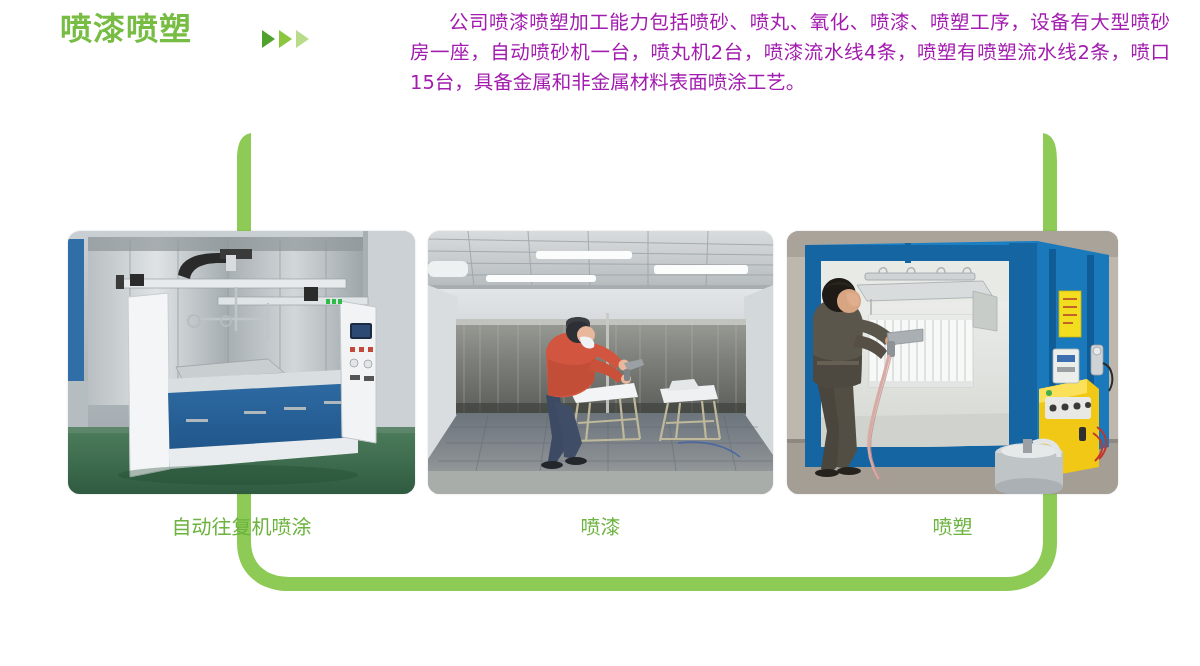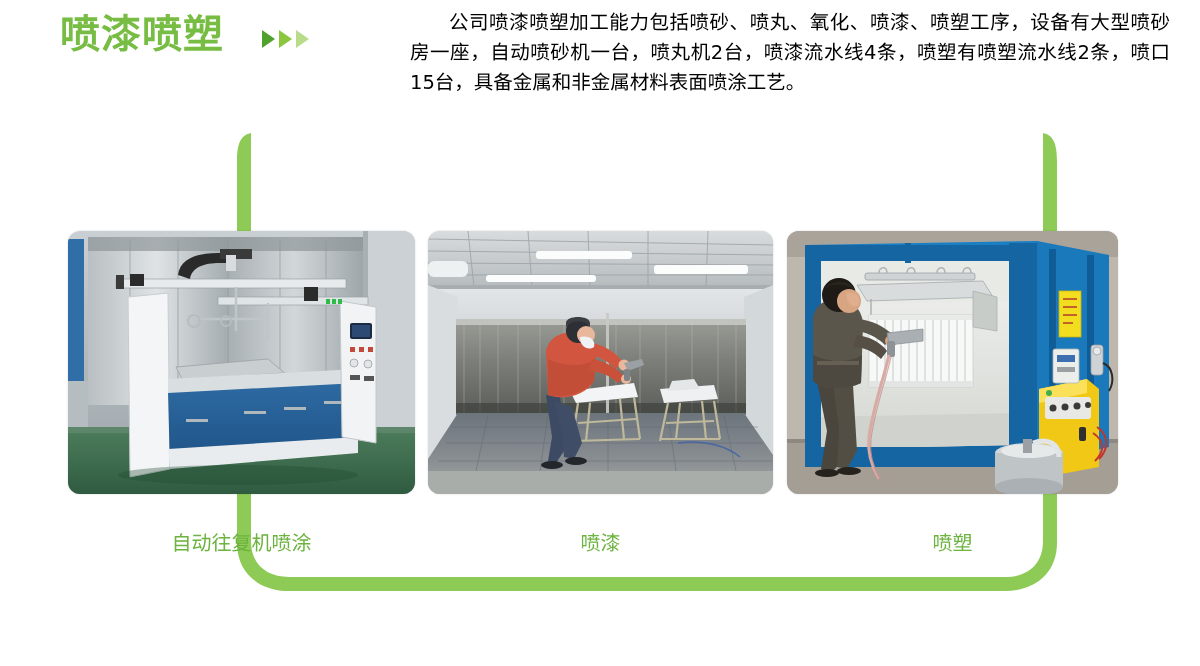--- a/index.html
+++ b/index.html
@@ -17,21 +17,21 @@
     height: 666px;
     background: #ffffff;
     overflow: hidden;
   }
 
   
   .header-title {
     position: absolute;
     left: 60px;
     top: 10px;
-    font-size: 40px;
+    font-size: 32px;
     font-weight: bold;
     letter-spacing: 1px;
     color: #77bd43;
     line-height: 1.2;
     white-space: nowrap;
   }
   .arrows {
     position: absolute;
     left: 262px;
     top: 30px;
@@ -47,21 +47,21 @@
     border-left: 13px solid #4fa22c;
   }
   .arrow.a2 { border-left-color: #8cc63f; }
   .arrow.a3 { border-left-color: #b9dc8a; }
 
   .intro-text {
     position: absolute;
     left: 410px;
     top: 8px;
     width: 760px;
-    color: #000000;
+    color: #a21caf;
     font-size: 19.5px;
     line-height: 1.55;
     text-align: justify;
     text-indent: 2em;
     font-family: "DejaVu Sans", "Liberation Sans", sans-serif;
   }
 
   
   .bracket {
     position: absolute;
@@ -95,21 +95,20 @@
   #photo-3 { left: 787px; width: 331px; }
 
   
   .caption {
     position: absolute;
     top: 511px;
     font-size: 20px;
     color: #6cb33f;
     text-align: center;
     white-space: nowrap;
-    margin-top: 16px;
   }
   #caption-1 { left: 68px;  width: 347px; }
   #caption-2 { left: 428px; width: 345px; }
   #caption-3 { left: 787px; width: 331px; }
 </style>
 </head>
 <body>
 
 <div class="page">
 

